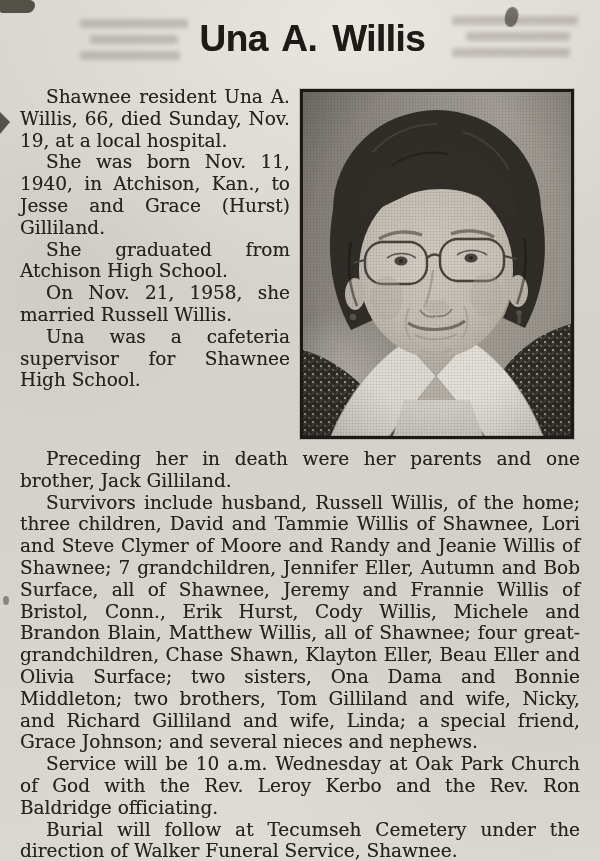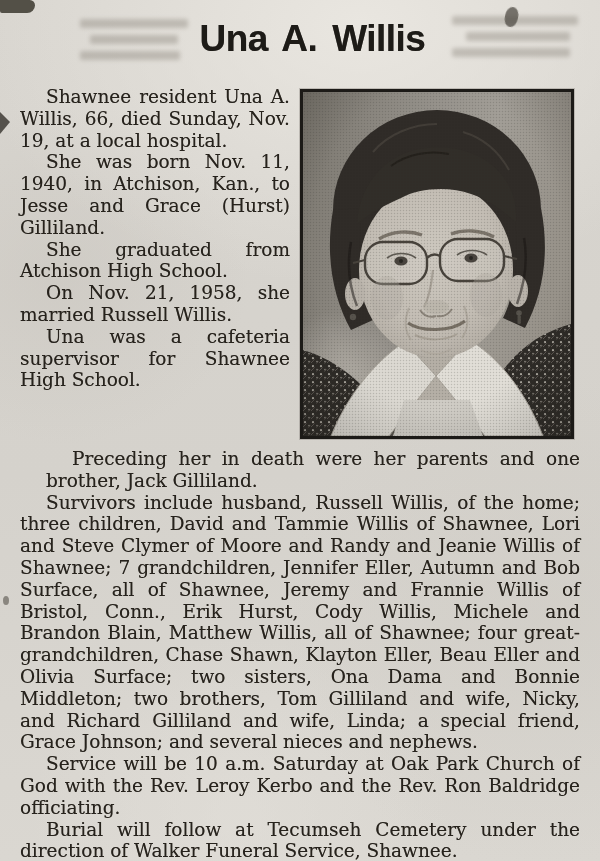--- a/index.html
+++ b/index.html
@@ -23,21 +23,21 @@
     color:#1d1b17;text-shadow:0 0 .6px rgba(25,22,18,.6);padding-left:25px;
   }
   
   .article{margin:0 20px;padding-top:23px;color:#26221c;}
   .article p{
     margin:0;font-size:18.5px;line-height:21.8px;
     text-align:justify;text-indent:26px;
     text-shadow:0 0 .5px rgba(40,35,28,.45);
     -webkit-hyphens:auto;hyphens:auto;
   }
-  .article p.clear{clear:right;margin-left:26px;}
+  .article p.clear{clear:right;}
   
   .photo{
     float:right;margin:3px 6px 9px 10px;padding:0;
     width:268px;height:344px;border:3px solid #1c1a17;
     background:#95918a;box-shadow:0 0 0 1px rgba(120,115,108,.35);
   }
   .photo svg{display:block;}
   
   .ghost{position:absolute;filter:blur(2.2px);opacity:.42;}
   .ghost .bar{display:block;height:9px;margin:7px 0;background:#8e887f;border-radius:2px;}
@@ -180,17 +180,17 @@
       </svg>
     </figure>
 
     <p>Shawnee resident Una A. Willis, 66, died Sunday, Nov. 19, at a local hospital.</p>
     <p>She was born Nov. 11, 1940, in Atchison, Kan., to Jesse and Grace (Hurst) Gilliland.</p>
     <p>She graduated from Atchison High School.</p>
     <p>On Nov. 21, 1958, she married Russell Willis.</p>
     <p>Una was a cafeteria supervisor for Shawnee High School.</p>
     <p class="clear">Preceding her in death were her parents and one brother, Jack Gilliland.</p>
     <p>Survivors include husband, Russell Willis, of the home; three children, David and Tammie Willis of Shawnee, Lori and Steve Clymer of Moore and Randy and Jeanie Willis of Shawnee; 7 grandchildren, Jennifer Eller, Autumn and Bob Surface, all of Shawnee, Jeremy and Frannie Willis of Bristol, Conn., Erik Hurst, Cody Willis, Michele and Brandon Blain, Matthew Willis, all of Shawnee; four great-grandchildren, Chase Shawn, Klayton Eller, Beau Eller and Olivia Surface; two sisters, Ona Dama and Bonnie Middleton; two brothers, Tom Gilliland and wife, Nicky, and Richard Gilliland and wife, Linda; a special friend, Grace Johnson; and several nieces and nephews.</p>
-    <p>Service will be 10 a.m. Saturday at Oak Park Church of God with the Rev. Leroy Kerbo and the Rev. Ron Baldridge officiating.</p>
+    <p>Service will be 10 a.m. Wednesday at Oak Park Church of God with the Rev. Leroy Kerbo and the Rev. Ron Baldridge officiating.</p>
     <p>Burial will follow at Tecumseh Cemetery under the direction of Walker Funeral Service, Shawnee.</p>
   </div>
 
 </div>
 
 </body></html>

